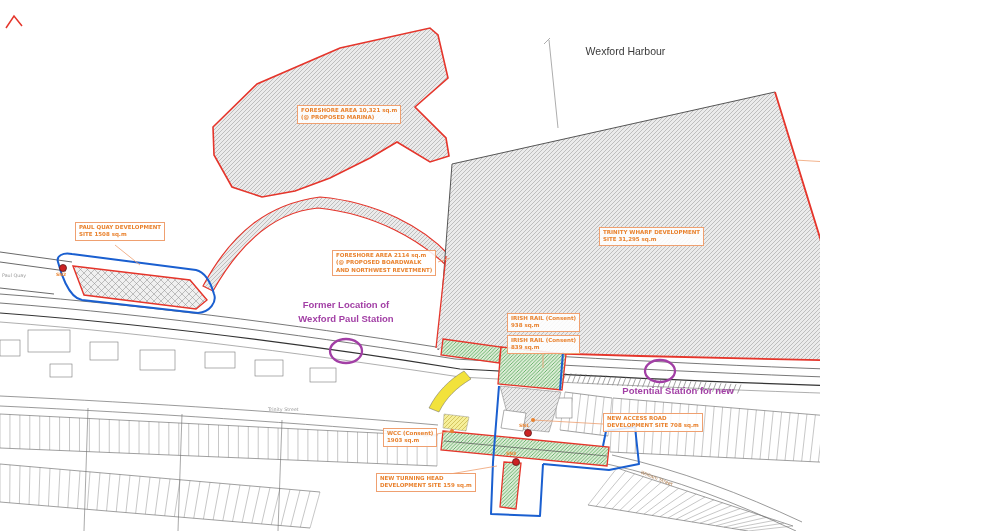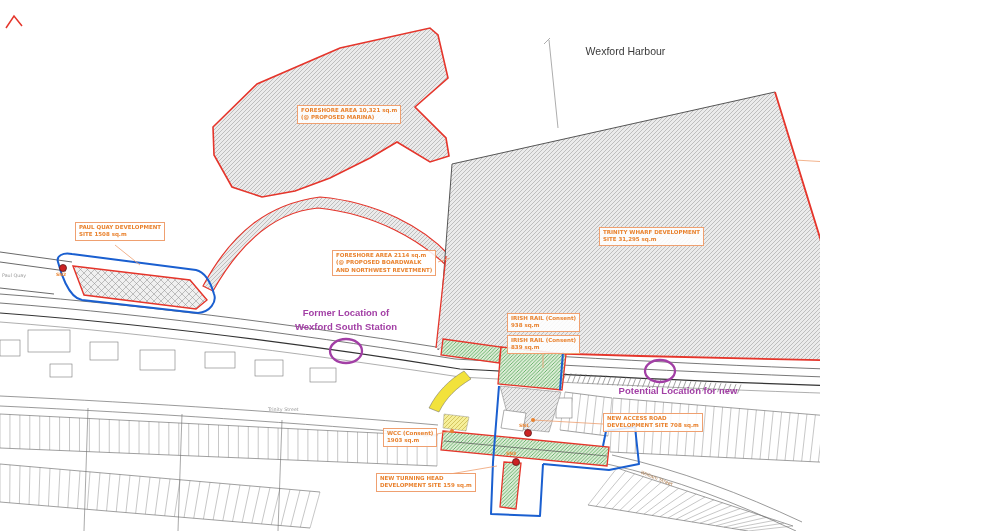--- a/index.html
+++ b/index.html
@@ -388,27 +388,27 @@
 <div class="olabel" style="left:603px;top:413px;">
   <span>NEW ACCESS ROAD</span>
   <span>DEVELOPMENT SITE 708 sq.m</span>
 </div>
 
 <div class="olabel" style="left:376px;top:473px;">
   <span>NEW TURNING HEAD</span>
   <span>DEVELOPMENT SITE 159 sq.m</span>
 </div>
 
-<div class="purple" style="left:276px;top:306px;width:140px;">
+<div class="purple" style="left:276px;top:298px;width:140px;">
   <span style="display:block">Former Location of</span>
-  <span style="display:block">Wexford South Station</span>
+  <span style="display:block">Wexford Paul Station</span>
 </div>
 
 <div class="purple" style="left:598px;top:384px;width:160px;">
-  <span style="display:block">Potential Location for new</span>
+  <span style="display:block">Potential Station for new</span>
 </div>
 
 <div class="sn" style="left:56px;top:272px;">SN2</div>
 <div class="sn" style="left:519px;top:423px;">SN1</div>
 <div class="sn" style="left:506px;top:451px;">SN3</div>
 
 <div class="street" style="left:2px;top:273px;">Paul Quay</div>
 <div class="street" style="left:268px;top:407px;">Trinity Street</div>
 <div class="street" style="left:640px;top:476px;transform:rotate(21deg);color:#AD7A4A;">William Street</div>
 <div class="street" style="left:846px;top:474px;">42-43</div>

